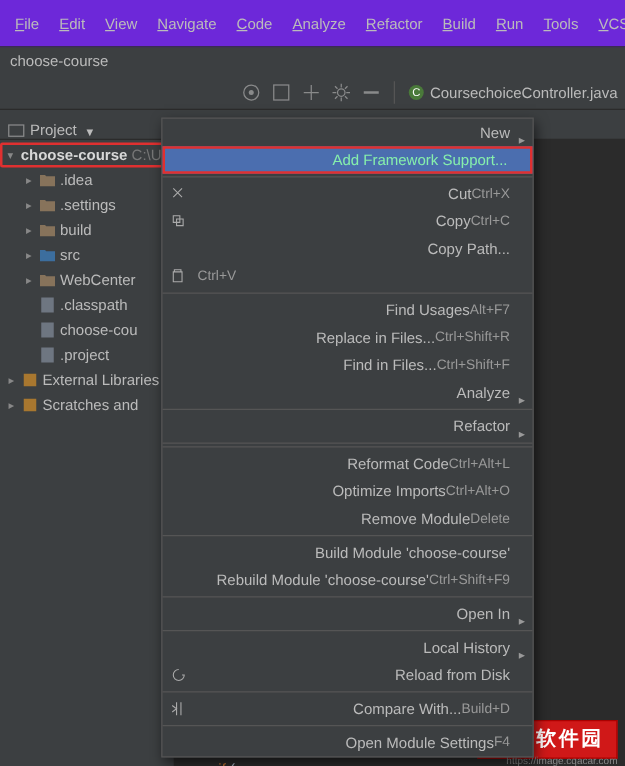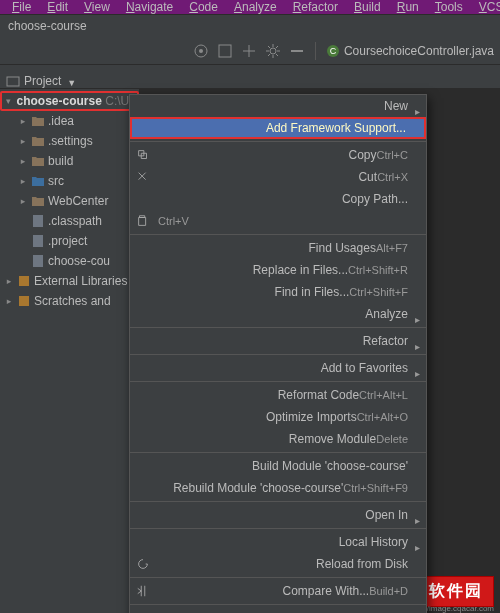--- a/index.html
+++ b/index.html
@@ -1,17 +1,17 @@
 <!DOCTYPE html>
 <html><head>
 <meta charset="utf-8">
 <style>
 * { margin:0; padding:0; box-sizing:border-box; font-family:"Segoe UI",Arial,sans-serif; }
 body { width:500px; height:613px; background:#3c3f41; color:#bbbbbb; font-size:12px; overflow:hidden; position:relative; }
-.menubar { height:15px; background:#701a75; display:flex; align-items:center; padding:0 4px; border-bottom:1px solid #2b2b2b; }
+.menubar { height:38px; background:#6d28d9; display:flex; align-items:center; padding:0 4px; border-bottom:1px solid #2b2b2b; }
 .menubar span { padding:2px 8px; cursor:pointer; }
 .menubar span u { text-decoration:underline; }
 .titlebar { height:22px; background:#3c3f41; display:flex; align-items:center; padding:0 8px; font-size:12px; }
 .toolbar { height:28px; background:#3c3f41; border-bottom:1px solid #2b2b2b; display:flex; align-items:center; justify-content:flex-end; padding:0 6px; gap:8px; }
 .toolbar .tb-icon { width:16px; height:16px; opacity:.7; }
 .toolbar .sep { width:1px; height:18px; background:#555; margin:0 2px; }
 .tab { display:flex; align-items:center; gap:4px; color:#bbb; }
 .tab .jicon { width:14px; height:14px; }
 .content { display:flex; height:calc(100% - 72px); }
 .projhdr { height:24px; background:#3c3f41; border-bottom:1px solid #2b2b2b; display:flex; align-items:flex-end; padding:0 6px; gap:4px; }
@@ -29,21 +29,21 @@
 .ann { color:#bbb529; }
 .cls { color:#a9b7c6; }
 .fold { color:#808080; background:#3c3f41; padding:0 3px; border-radius:2px; }
 .ctxmenu { position:absolute; left:129px; top:94px; width:298px; background:#3c3f41; border:1px solid #555; box-shadow:2px 4px 10px rgba(0,0,0,.6); z-index:100; font-size:12px; }
 .ctxmenu .row { height:22px; display:flex; align-items:center; padding:0 18px 0 28px; position:relative;text-align:right; }
 .ctxmenu .row .ico { position:absolute; left:6px; width:14px; height:14px; }
 .ctxmenu .row .lbl { flex:1; }
 .ctxmenu .row .sc { color:#999; font-size:11px; }
 .ctxmenu .row .sub::after { content:"▸"; position:absolute; right:6px; color:#999; font-size:10px; }
 .ctxmenu .sep { height:1px; background:#555; margin:2px 0; }
-.hlred-ctx { border:2px solid #e03030; background:#4b6eaf !important; color:#fef9c3; }
+.hlred-ctx { border:2px solid #e03030; background:#4b6eaf !important; color:#86efac; }
 .watermark { position:absolute; right:6px; bottom:6px; background:#d01818; color:#fff; font-weight:bold; padding:4px 10px; font-size:16px; letter-spacing:2px; border:1px solid #a00; }
 .watermark-url { position:absolute; right:6px; bottom:0; font-size:8px; color:#888; }
 </style>
 </head>
 <body>
 
 <div class="menubar" id="menubar">
     <span><u>F</u>ile</span>
     <span><u>E</u>dit</span>
     <span><u>V</u>iew</span>
@@ -144,28 +144,28 @@
           <svg class="ficon" viewBox="0 0 14 14">
             <rect x="2" y="1" width="10" height="12" fill="#6e7681"></rect>
           </svg>
           <span>.classpath</span>
         </div>
         <div class="tree-row" style="padding-left: 18px;">
           <span class="arrow"></span>
           <svg class="ficon" viewBox="0 0 14 14">
             <rect x="2" y="1" width="10" height="12" fill="#6e7681"></rect>
           </svg>
+          <span>choose-cou</span>
+        </div>
+        <div class="tree-row" style="padding-left: 18px;">
+          <span class="arrow"></span>
+          <svg class="ficon" viewBox="0 0 14 14">
+            <rect x="2" y="1" width="10" height="12" fill="#6e7681"></rect>
+          </svg>
           <span>.project</span>
-        </div>
-        <div class="tree-row" style="padding-left: 18px;">
-          <span class="arrow"></span>
-          <svg class="ficon" viewBox="0 0 14 14">
-            <rect x="2" y="1" width="10" height="12" fill="#6e7681"></rect>
-          </svg>
-          <span>choose-cou</span>
         </div>
         <div class="tree-row">
           <span class="arrow">▸</span>
           <svg class="ficon" viewBox="0 0 14 14">
             <rect x="2" y="2" width="10" height="10" fill="#a8772f"></rect>
           </svg>
           <span>External Libraries</span>
         </div>
         <div class="tree-row">
           <span class="arrow">▸</span>
@@ -213,33 +213,33 @@
     <div class="row">
       <span class="lbl">New</span>
       <span class="sub"></span>
     </div>
     <div class="row hlred-ctx">
       <span class="lbl">Add Framework Support...</span>
     </div>
     <div class="sep"></div>
     <div class="row">
       <svg class="ico" viewBox="0 0 16 16">
+        <path d="M3 3l8 8M3 11l8-8" fill="none" stroke="#aaa"></path>
+      </svg>
+      <span class="lbl">Cut</span>
+      <span class="sc">Ctrl+X</span>
+    </div>
+    <div class="row">
+      <svg class="ico" viewBox="0 0 16 16">
         <path d="M3 3h6v6H3zM6 6h6v6H6z" fill="none" stroke="#aaa"></path>
       </svg>
       <span class="lbl">Copy</span>
       <span class="sc">Ctrl+C</span>
     </div>
     <div class="row">
-      <svg class="ico" viewBox="0 0 16 16">
-        <path d="M3 3l8 8M3 11l8-8" fill="none" stroke="#aaa"></path>
-      </svg>
-      <span class="lbl">Cut</span>
-      <span class="sc">Ctrl+X</span>
-    </div>
-    <div class="row">
       <span class="lbl">Copy Path...</span>
     </div>
     <div class="row">
       <svg class="ico" viewBox="0 0 16 16">
         <path d="M4 2h6v2H4zM3 4h8v9H3z" fill="none" stroke="#aaa"></path>
       </svg>
       <span class="sc">Ctrl+V</span>
     </div>
     <div class="sep"></div>
     <div class="row">
@@ -257,24 +257,20 @@
     <div class="row">
       <span class="lbl">Analyze</span>
       <span class="sub"></span>
     </div>
     <div class="sep"></div>
     <div class="row">
       <span class="lbl">Refactor</span>
       <span class="sub"></span>
     </div>
     <div class="sep"></div>
-    <div class="row">
-      <span class="lbl">Add to Favorites</span>
-      <span class="sub"></span>
-    </div>
     <div class="sep"></div>
     <div class="row">
       <span class="lbl">Reformat Code</span>
       <span class="sc">Ctrl+Alt+L</span>
     </div>
     <div class="row">
       <span class="lbl">Optimize Imports</span>
       <span class="sc">Ctrl+Alt+O</span>
     </div>
     <div class="row">

